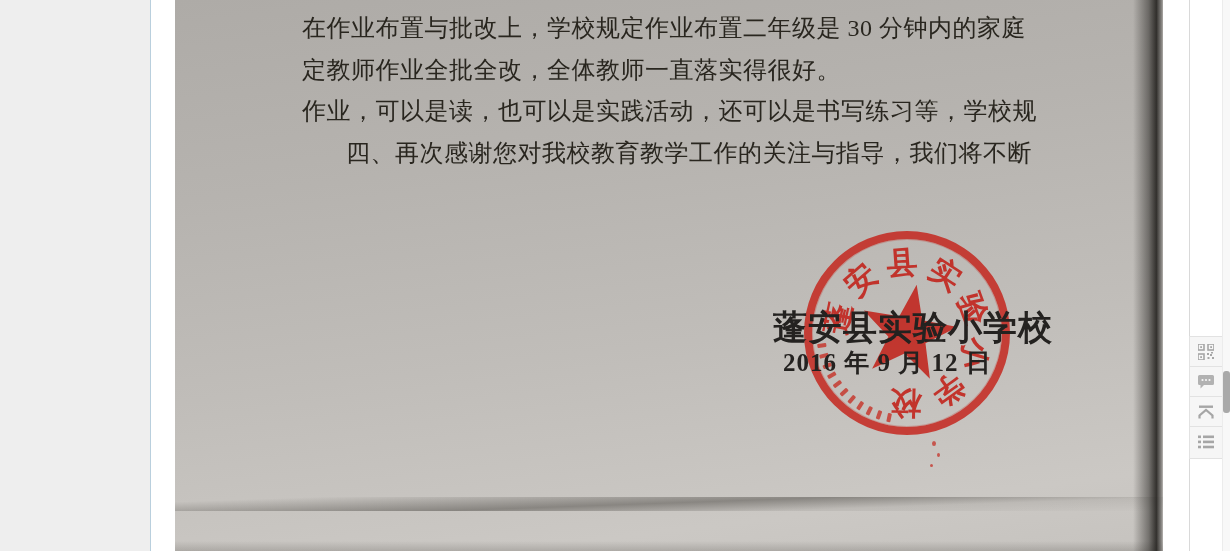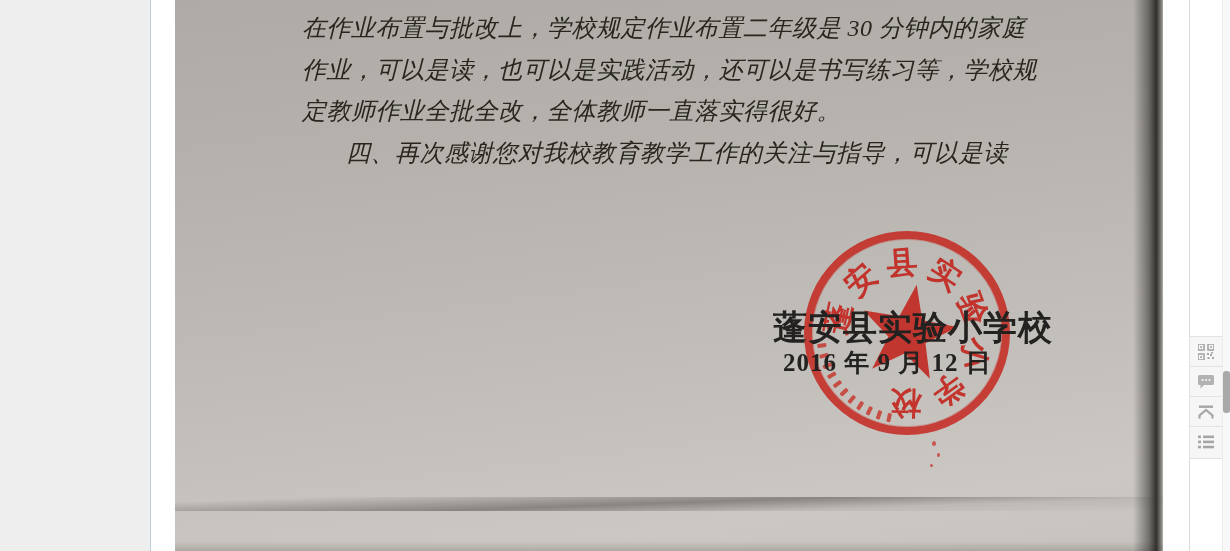--- a/index.html
+++ b/index.html
@@ -8,21 +8,21 @@
 
   
   .left-panel{position:absolute;left:0;top:0;width:150px;height:551px;background:#eeeeee;}
   .blue-divider{position:absolute;left:150px;top:0;width:1px;height:551px;background:#b9cfdd;}
 
   
   .photo{position:absolute;left:175px;top:0;width:988px;height:551px;overflow:hidden;
     background:linear-gradient(173deg,#aeaba7 0%,#b6b3af 30%,#c0bdb9 60%,#cbc8c4 88%,#c6c3bf 100%);}
   .body-text{position:absolute;left:127px;top:8px;width:714px;
     font-family:"Liberation Serif","DejaVu Serif",serif;
-    font-size:24px;line-height:41.5px;letter-spacing:0.5px;color:#29261f;font-weight:500;font-style:italic;}
+    font-size:24px;line-height:41.5px;letter-spacing:0.5px;color:#29261f;font-weight:500;}
   .body-text .line{white-space:nowrap;}
   .body-text .indent{text-indent:44px;}
 
   .signature{position:absolute;left:598px;top:305px;width:260px;
     font-family:"Liberation Serif","DejaVu Serif",serif;
     font-size:34px;letter-spacing:1px;color:#242220;font-weight:600;white-space:nowrap;text-align:center;}
   .date-line{position:absolute;left:608px;top:346px;width:260px;
     font-family:"Liberation Serif","DejaVu Serif",serif;
     font-size:25px;letter-spacing:1px;color:#242220;font-weight:600;white-space:nowrap;}
 
@@ -117,23 +117,23 @@
       <svg class="seal-star" viewBox="0 0 100 100">
         <polygon points="50,2 61.2,34.6 95.7,35.2 68.1,55.9 78.2,88.8 50,69 21.8,88.8 31.9,55.9 4.3,35.2 38.8,34.6" fill="rgba(193,30,22,.85)"></polygon>
       </svg>
     </div>
     <div class="speck" style="left:757px;top:441px;width:4px;height:5px;"></div>
     <div class="speck" style="left:762px;top:453px;width:3px;height:4px;"></div>
     <div class="speck" style="left:755px;top:464px;width:3px;height:3px;"></div>
 
     <div class="body-text">
       <div class="line">在作业布置与批改上，学校规定作业布置二年级是 30 分钟内的家庭</div>
+      <div class="line">定教师作业全批全改，全体教师一直落实得很好。</div>
       <div class="line">作业，可以是读，也可以是实践活动，还可以是书写练习等，学校规</div>
-      <div class="line">定教师作业全批全改，全体教师一直落实得很好。</div>
-      <div class="line indent">四、再次感谢您对我校教育教学工作的关注与指导，可以是读</div>
+      <div class="line indent">四、再次感谢您对我校教育教学工作的关注与指导，我们将不断</div>
     </div>
 
     <div class="signature">蓬安县实验小学校</div>
     <div class="date-line">2016 年 9 月 12 日</div>
 
     <div class="fold-line"></div>
     <div class="bottom-band"></div>
     <div class="edge-shadow"></div>
   </div>
 

